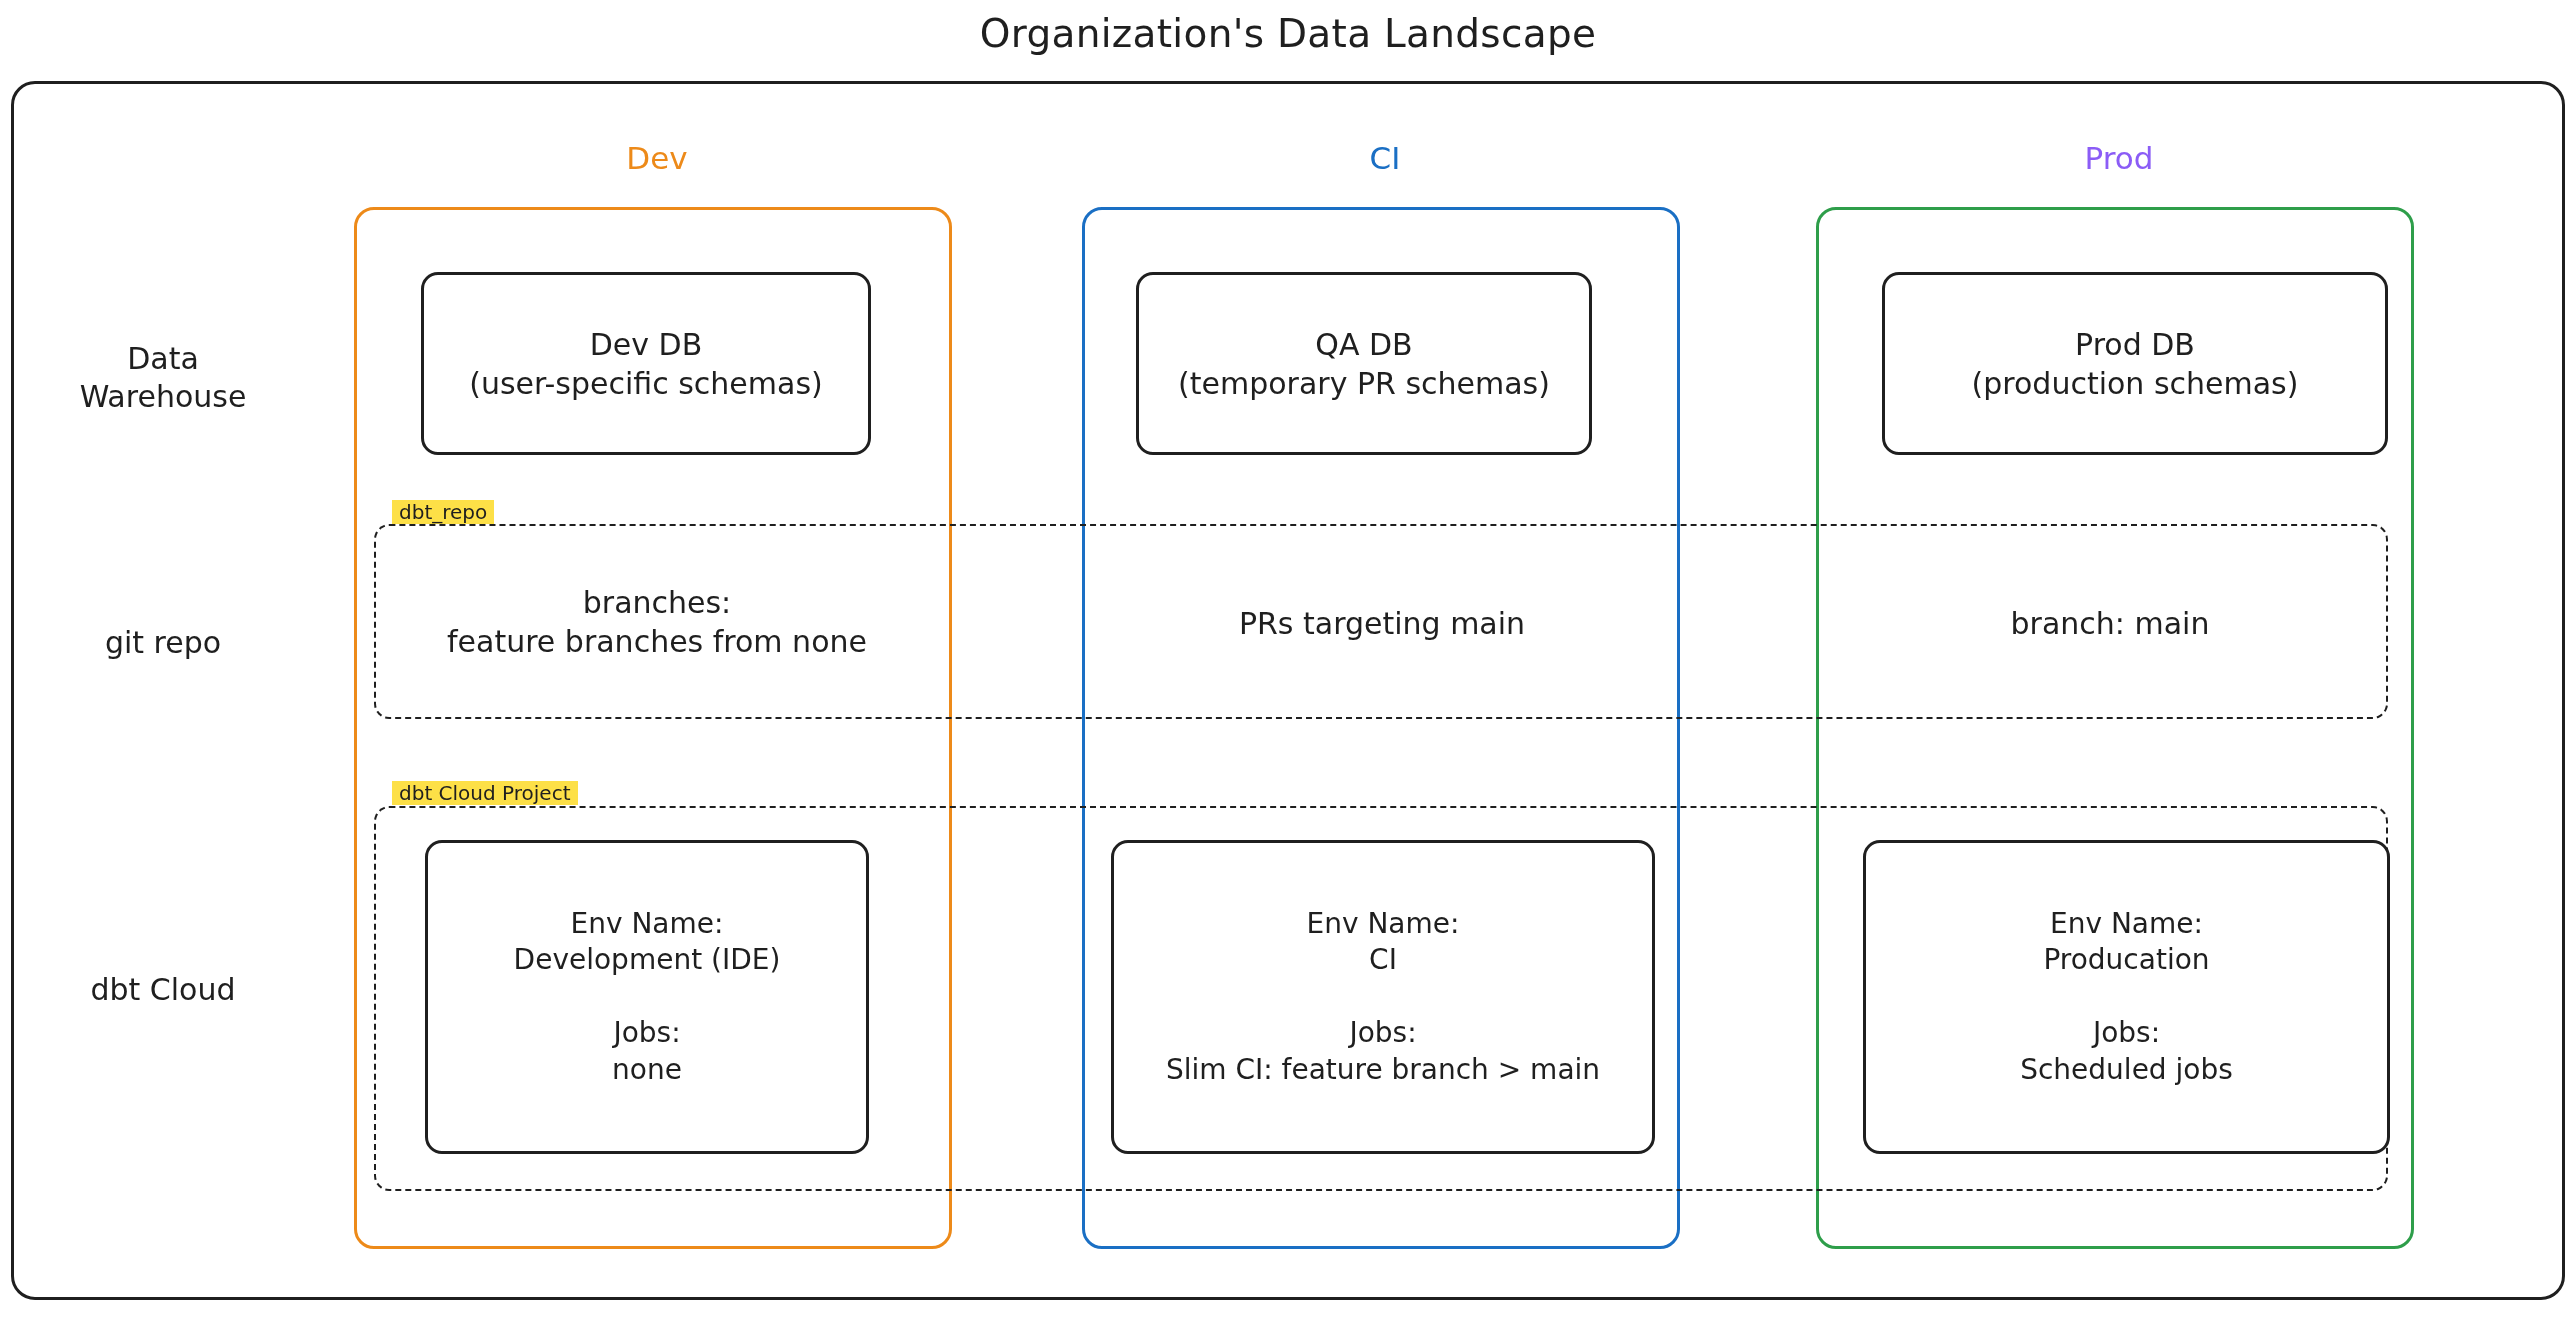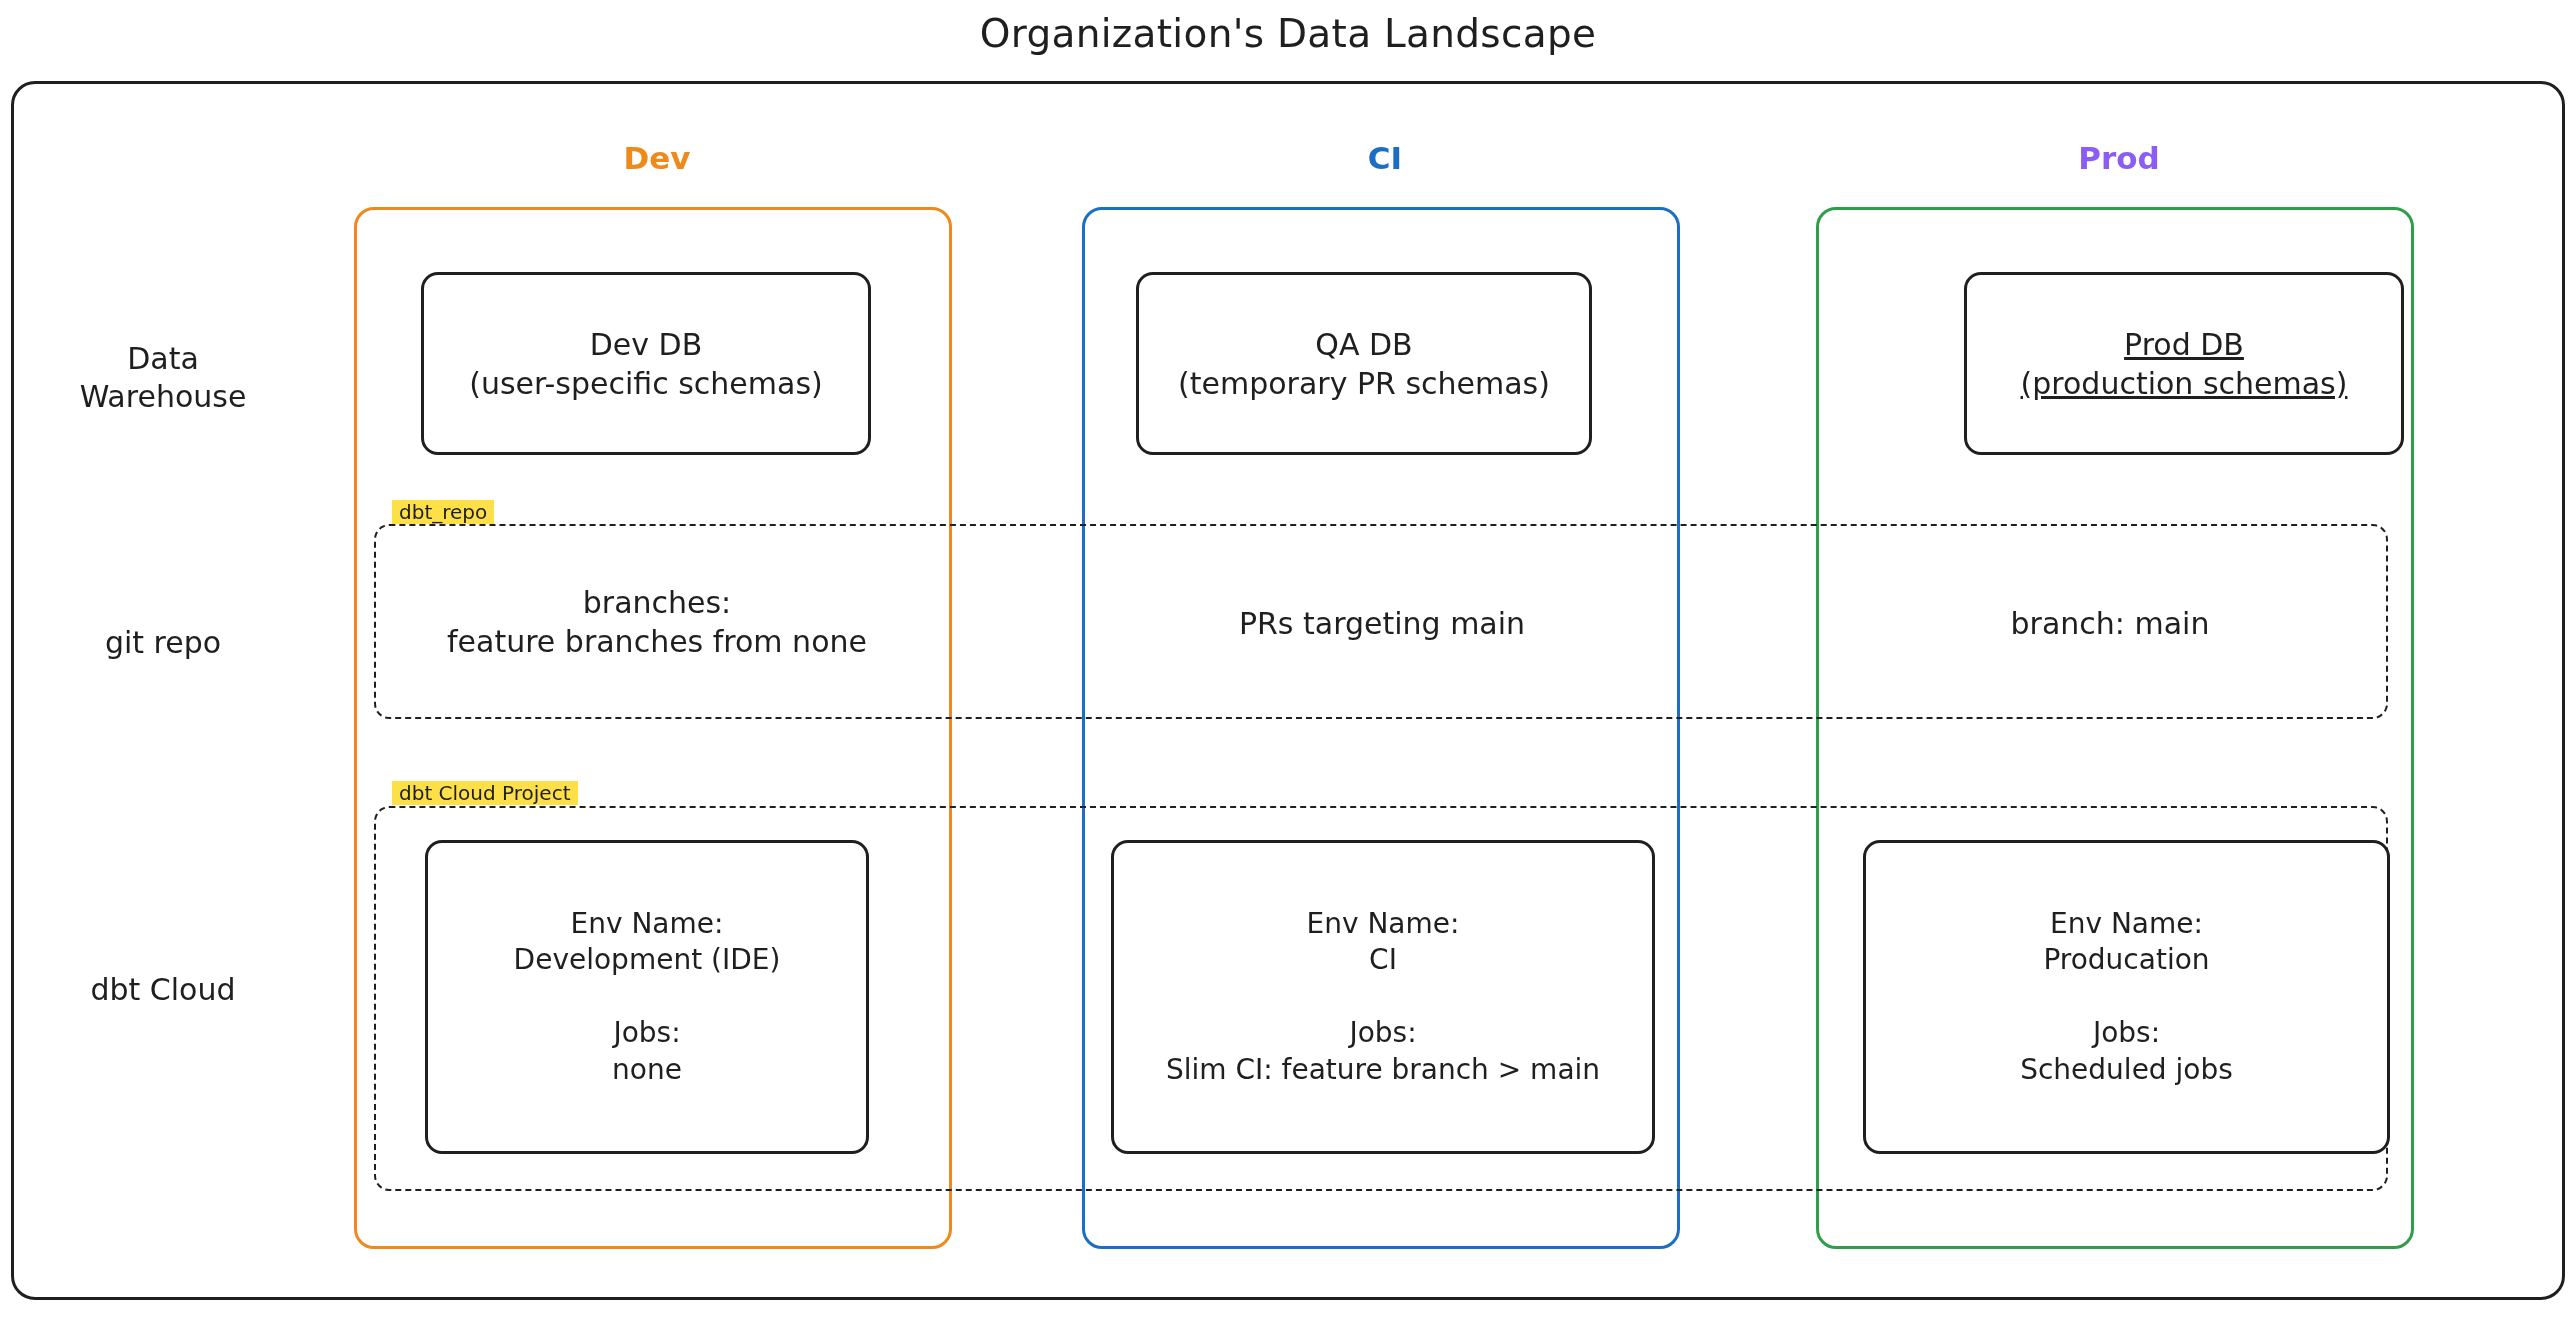--- a/index.html
+++ b/index.html
@@ -58,21 +58,21 @@
   #row-label-dw    { top: 340px; }
   #row-label-git   { top: 624px; }
   #row-label-cloud { top: 971px; }
 
   
   .env-header {
     position: absolute;
     top: 140px;
     font-size: 31px;
     text-align: center;
-    font-weight: 700;
+    font-weight: 400;
   }
   #env-header-dev  { left: 361px;  width: 592px; color: #ED8A19; }
   #env-header-ci   { left: 1089px; width: 592px; color: #1A6FC4; }
   #env-header-prod { left: 1823px; width: 592px; color: #8b5cf6; }
 
   
   .env-column {
     position: absolute;
     top: 207px;
     height: 1042px;
@@ -117,21 +117,21 @@
     text-align: center;
     color: #1f1f1f;
     line-height: 1.3;
     white-space: pre-line;
   }
 
   
   .db-node { top: 272px; height: 183px; font-size: 30px; }
   #node-dev-db  { left: 421px;  width: 450px; }
   #node-qa-db   { left: 1136px; width: 456px; }
-  #node-prod-db { left: 1964px; width: 440px; text-decoration: underline; }
+  #node-prod-db { left: 1882px; width: 506px; }
 
   
   .cloud-node { top: 840px; height: 314px; font-size: 28px; }
   #node-dev-cloud  { left: 425px;  width: 444px; }
   #node-ci-cloud   { left: 1111px; width: 544px; }
   #node-prod-cloud { left: 1863px; width: 527px; }
 
   
   .band-text {
     position: absolute;

